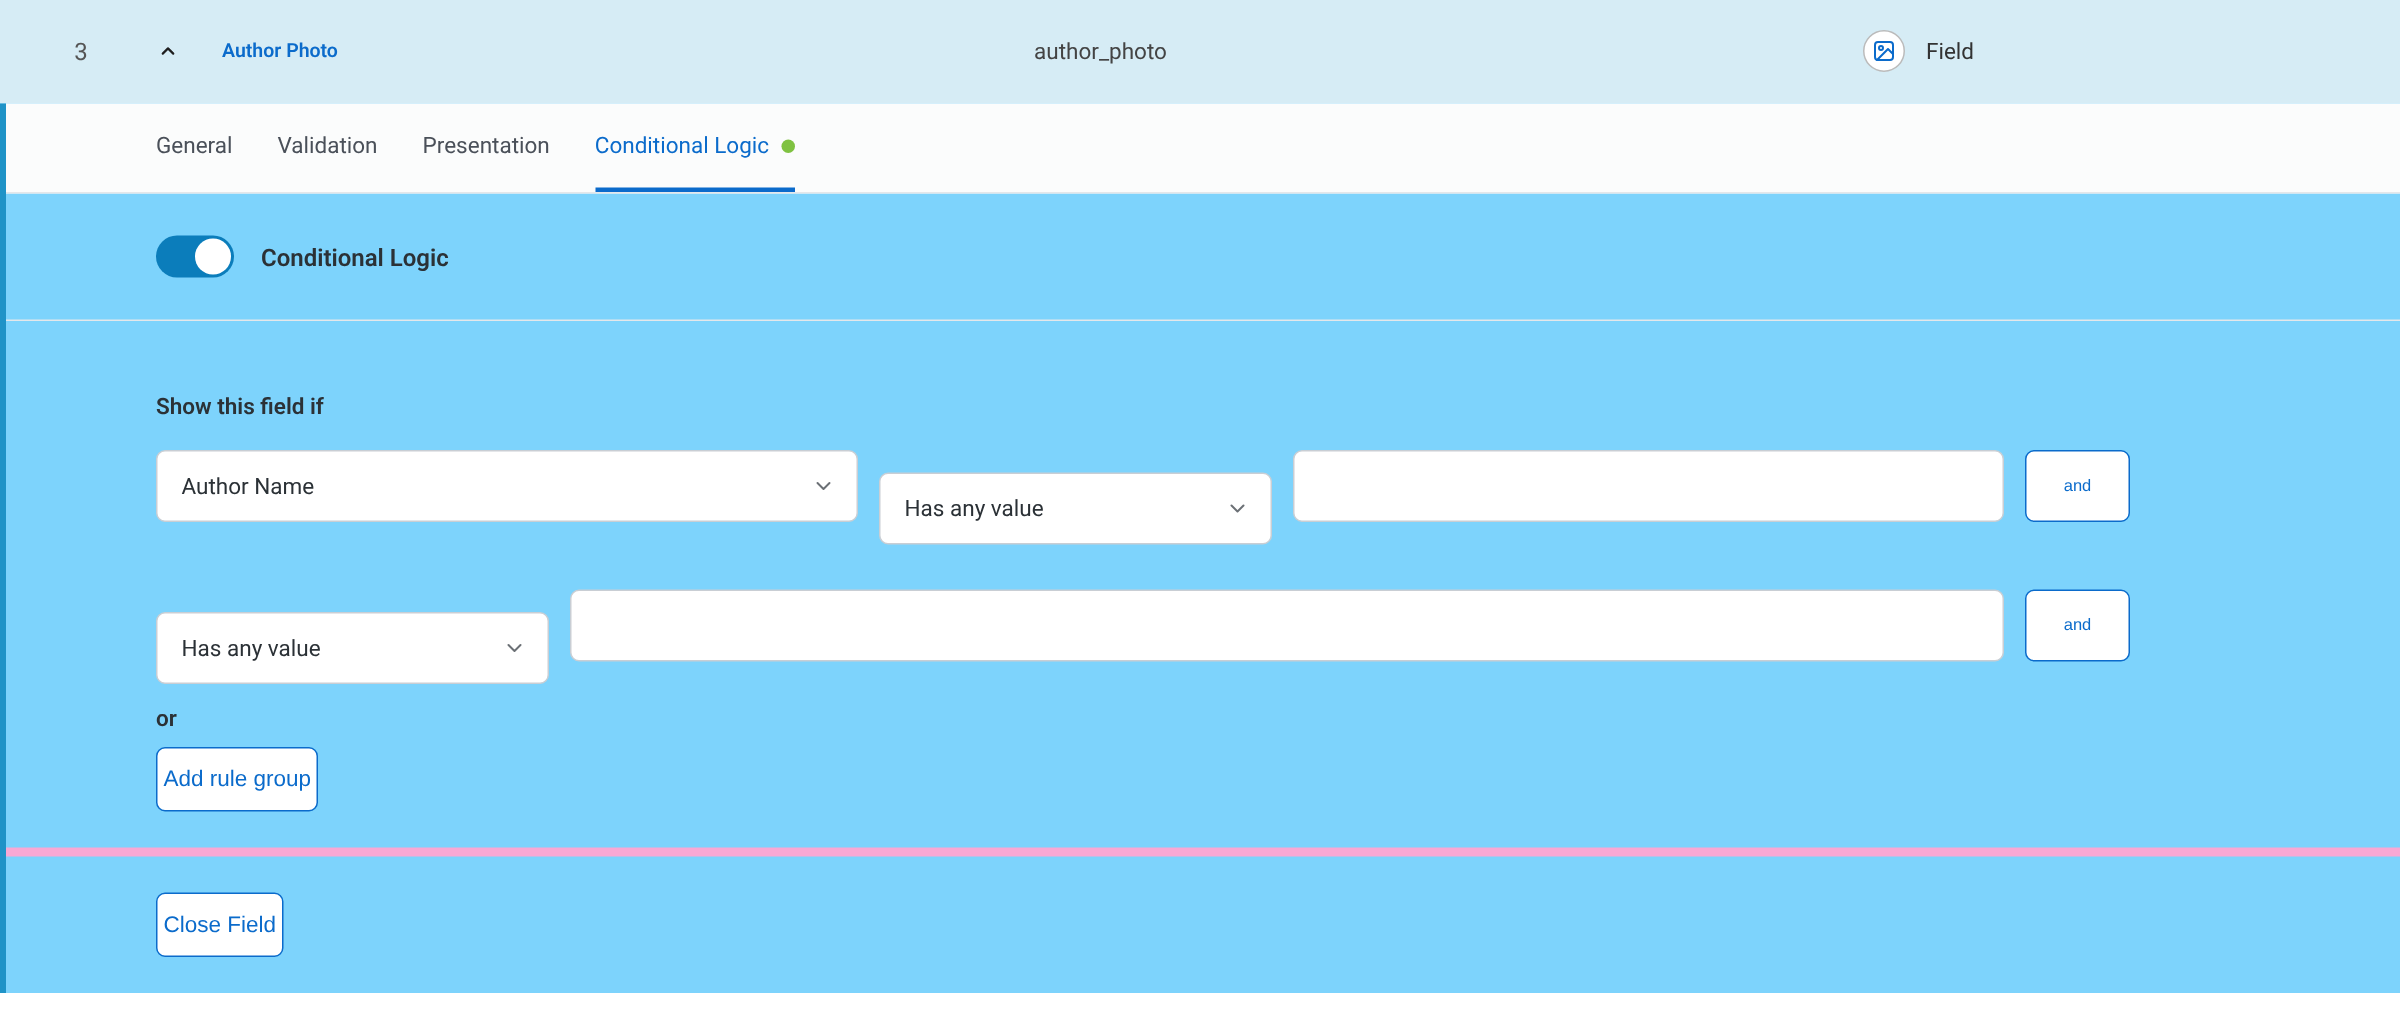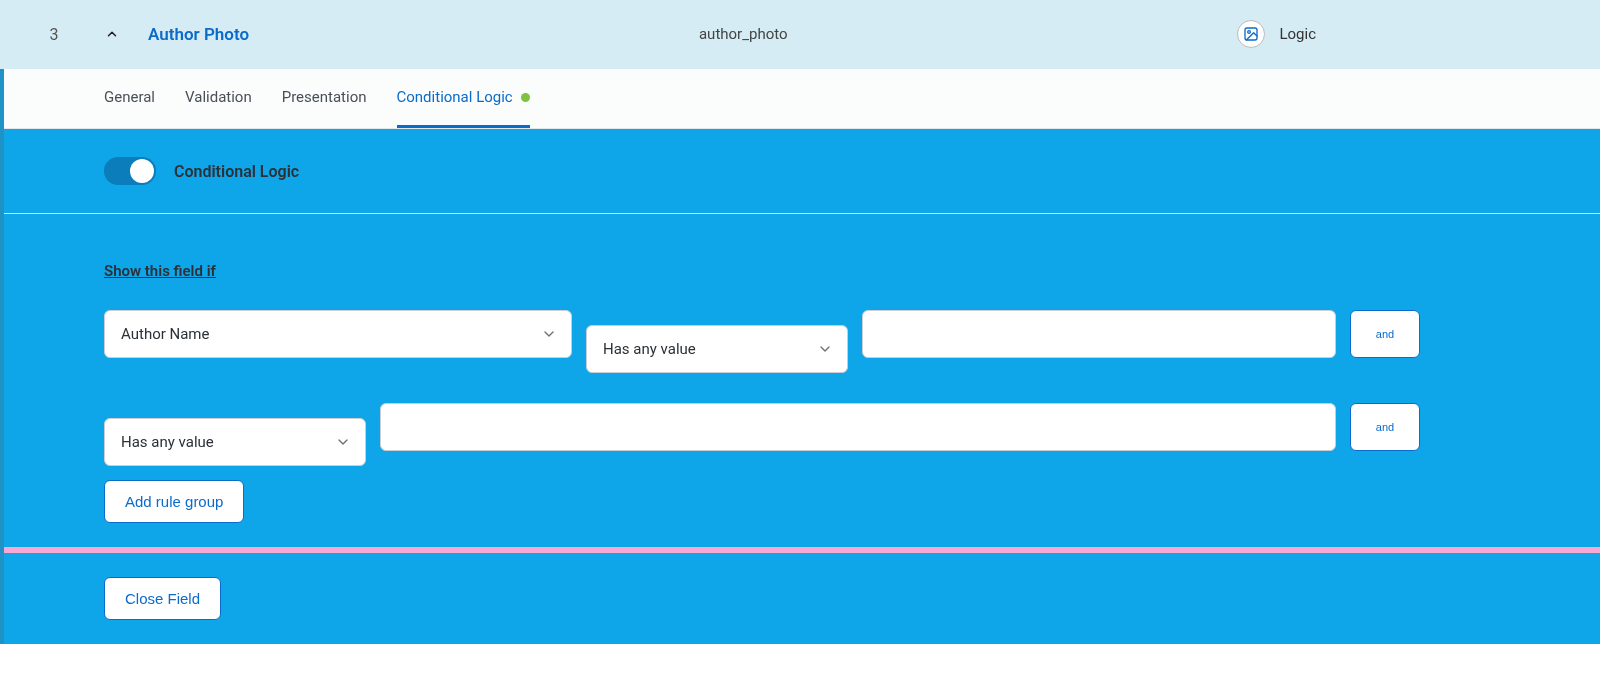--- a/index.html
+++ b/index.html
@@ -37,21 +37,21 @@
     display: flex;
     align-items: center;
     justify-content: center;
     cursor: pointer;
     color: #1e1e1e;
   }
   .field-title {
     margin-left: 28px;
     color: #0b6bcb;
     font-weight: 600;
-    font-size: 17px;
+    font-size: 13px;
     cursor: pointer;
   }
   .field-slug {
     margin-left: auto;
     margin-right: auto;
     color: #444;
     font-size: 15px;
   }
   .field-type-block {
     display: flex;
@@ -71,21 +71,21 @@
     background: #fff;
   }
   .field-type-label {
     color: #333;
     font-size: 15px;
   }
 
   
   .field-body {
     border-left: 4px solid #1f93c7;
-    background: #0ea5e9;
+    background: #7dd3fc;
   }
 
   
   .tabs {
     display: flex;
     align-items: center;
     gap: 30px;
     padding: 0 0 0 100px;
     border-bottom: 1px solid #e4e7ea;
     background: #fbfcfc;
@@ -146,22 +146,21 @@
   }
 
   
   .rules-area {
     padding: 48px 180px 24px 100px;
   }
   .rules-heading {
     font-weight: 600;
     color: #2b3136;
     font-size: 15px;
-    margin-bottom: 14px;
-    text-decoration: underline;
+    margin-bottom: 4px;
   }
   .rule-row {
     display: flex;
     align-items: center;
     gap: 14px;
     margin-bottom: 14px;
     border-radius: 21px;
   }
   .select {
     position: relative;
@@ -211,21 +210,21 @@
     font-weight: 600;
     color: #2b3136;
     font-size: 15px;
     margin: 6px 0 10px;
   }
   .add-group-btn, .close-field-btn {
     border: 1px solid #0b6bcb;
     color: #0b6bcb;
     background: #fff;
     border-radius: 6px;
-    padding: 12px 20px;
+    padding: 12px 4px;
     font-size: 15px;
     cursor: pointer;
   }
 
   
   .footer-row {
     border-top: 6px solid #f9a8d4;
     padding: 24px 0 24px 100px;
   }
 
@@ -246,21 +245,21 @@
     <span class="field-title">Author Photo</span>
     <span class="field-slug">author_photo</span>
     <div class="field-type-block">
       <span class="field-type-icon">
         <svg width="16" height="16" viewBox="0 0 24 24" fill="none" stroke="currentColor" stroke-width="2" stroke-linecap="round" stroke-linejoin="round">
           <rect x="3" y="3" width="18" height="18" rx="3"></rect>
           <circle cx="9" cy="9" r="2"></circle>
           <path d="M21 15l-5-5L5 21"></path>
         </svg>
       </span>
-      <span class="field-type-label">Logic</span>
+      <span class="field-type-label">Field</span>
     </div>
   </div>
 
   <div class="field-body">
 
     <div class="tabs">
       <div class="tab">
         <span>General</span>
       </div>
       <div class="tab">
@@ -314,20 +313,21 @@
           <span class="chev">
             <svg width="16" height="16" viewBox="0 0 24 24" fill="none" stroke="currentColor" stroke-width="2" stroke-linecap="round" stroke-linejoin="round">
                 <polyline points="6 9 12 15 18 9"></polyline>
               </svg>
           </span>
         </div>
         <input class="value-input" type="text" value="" style="">
         <button class="and-btn">and</button>
       </div>
 
+      <div class="or-label">or</div>
       <button class="add-group-btn">Add rule group</button>
     </div>
 
     <div class="footer-row">
       <button class="close-field-btn">Close Field</button>
     </div>
 
   </div>
 </div>
 

